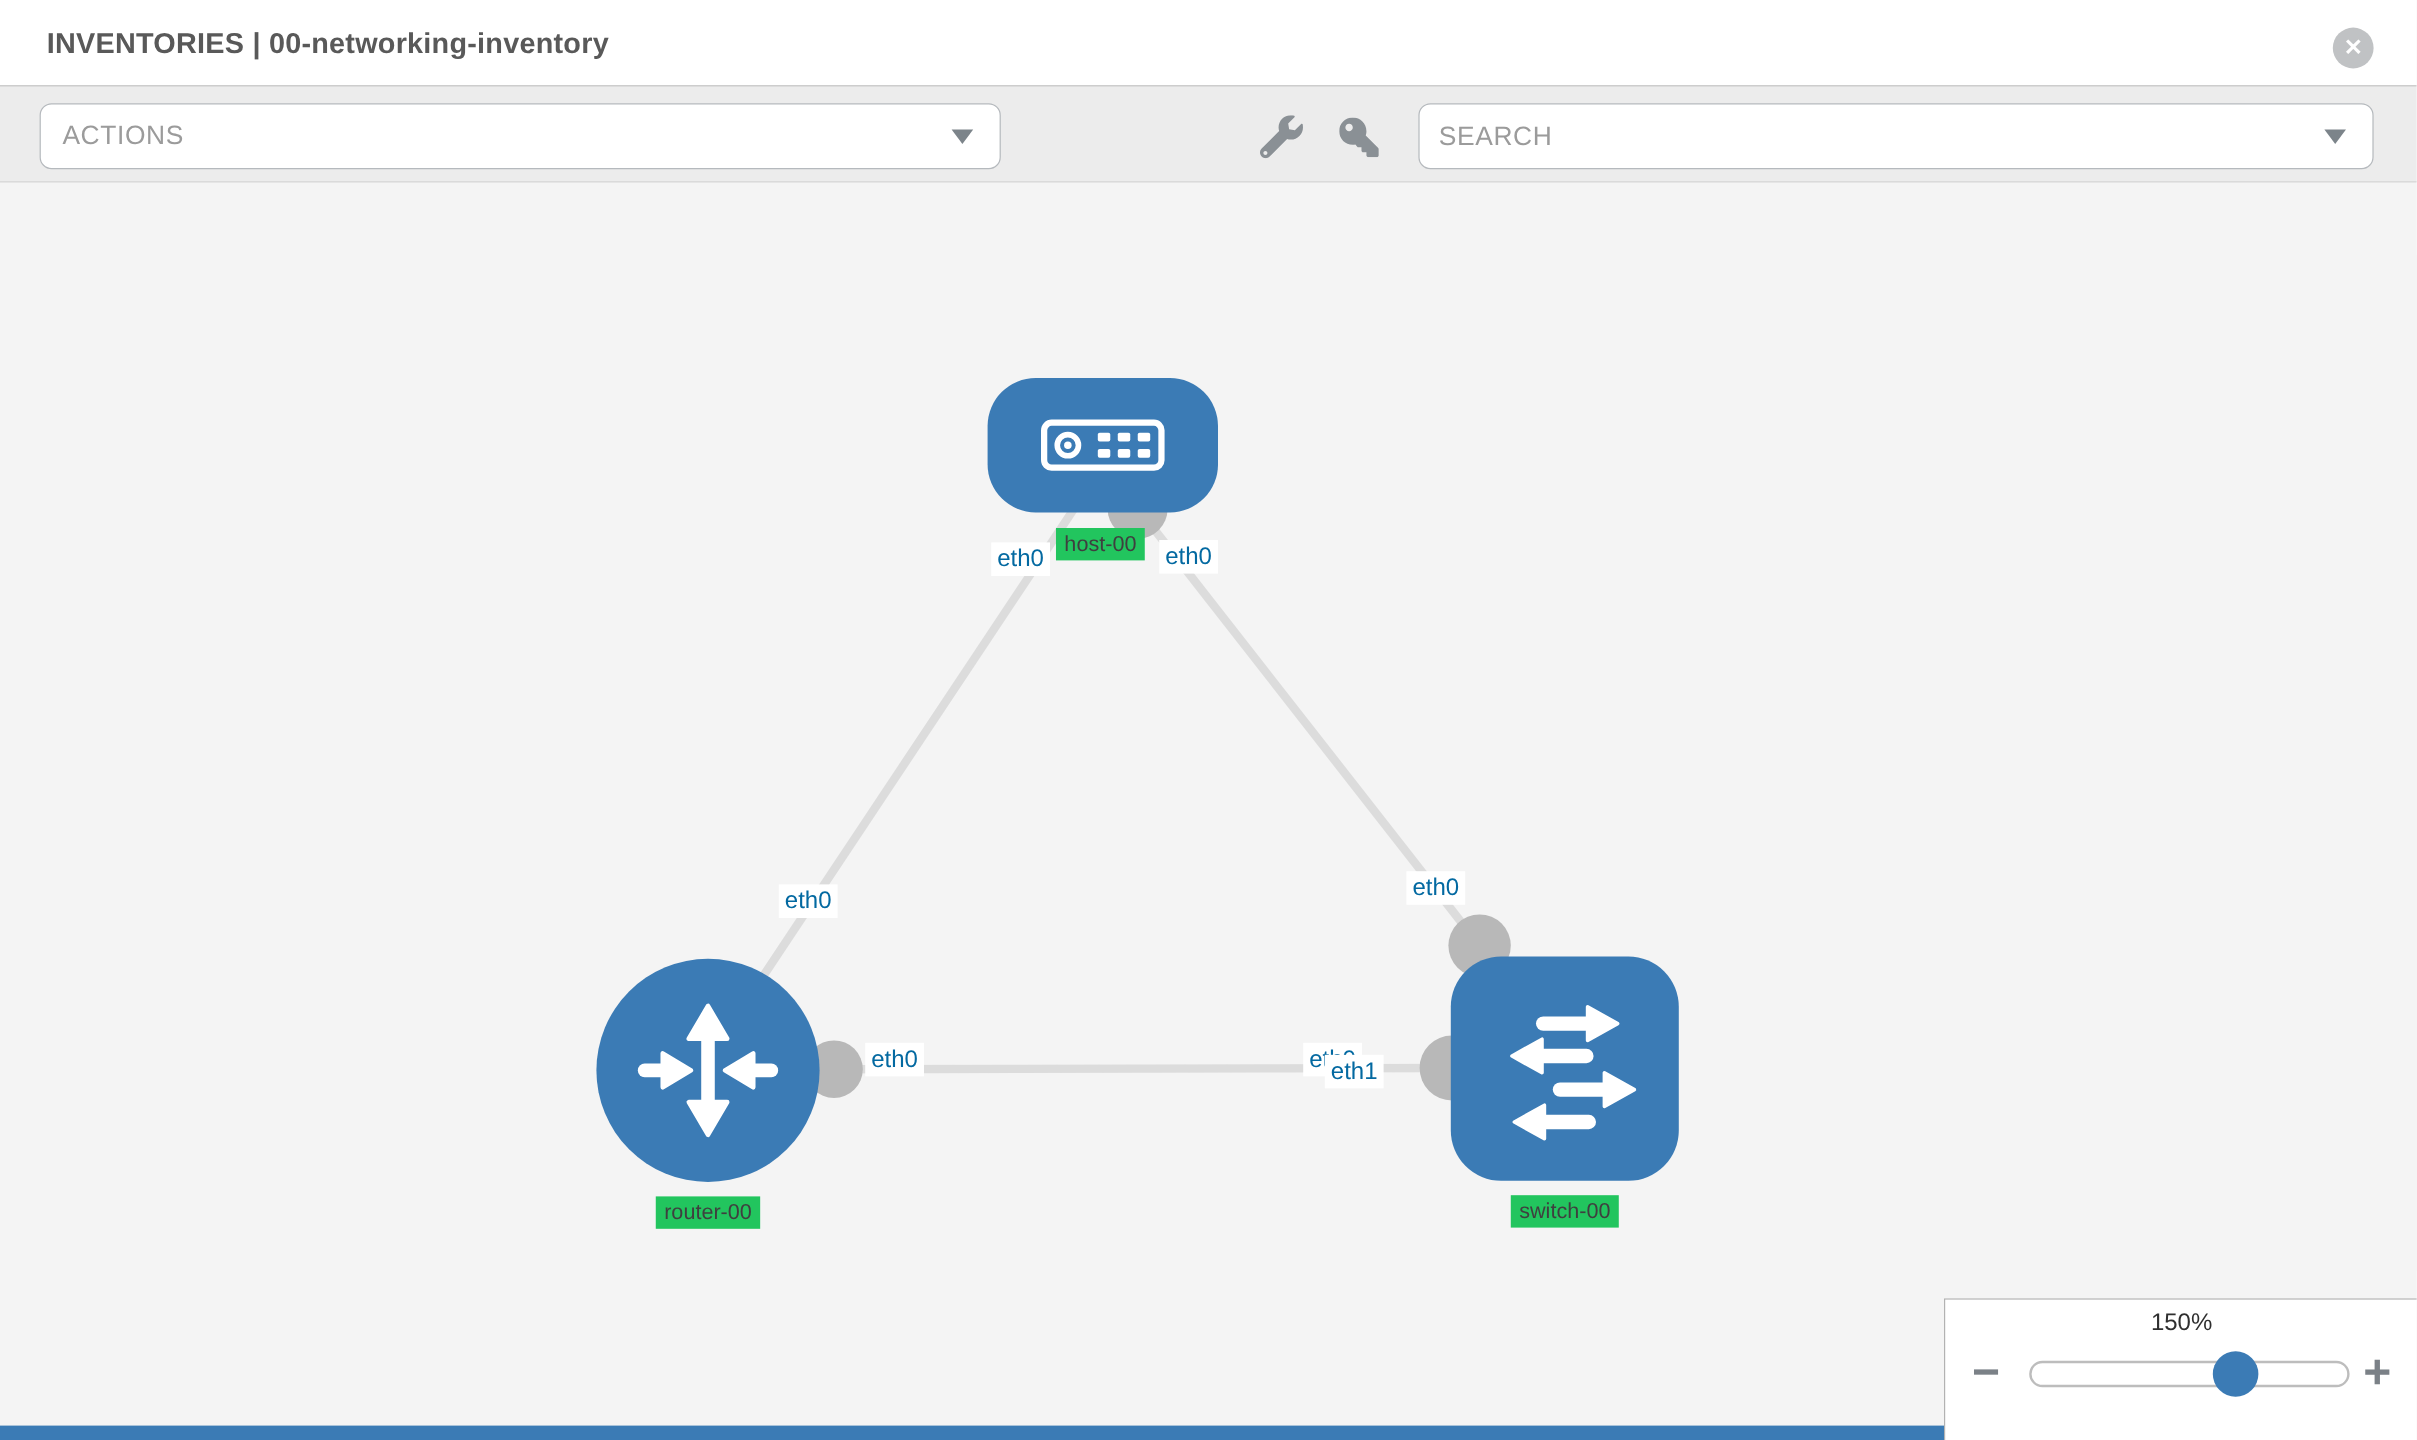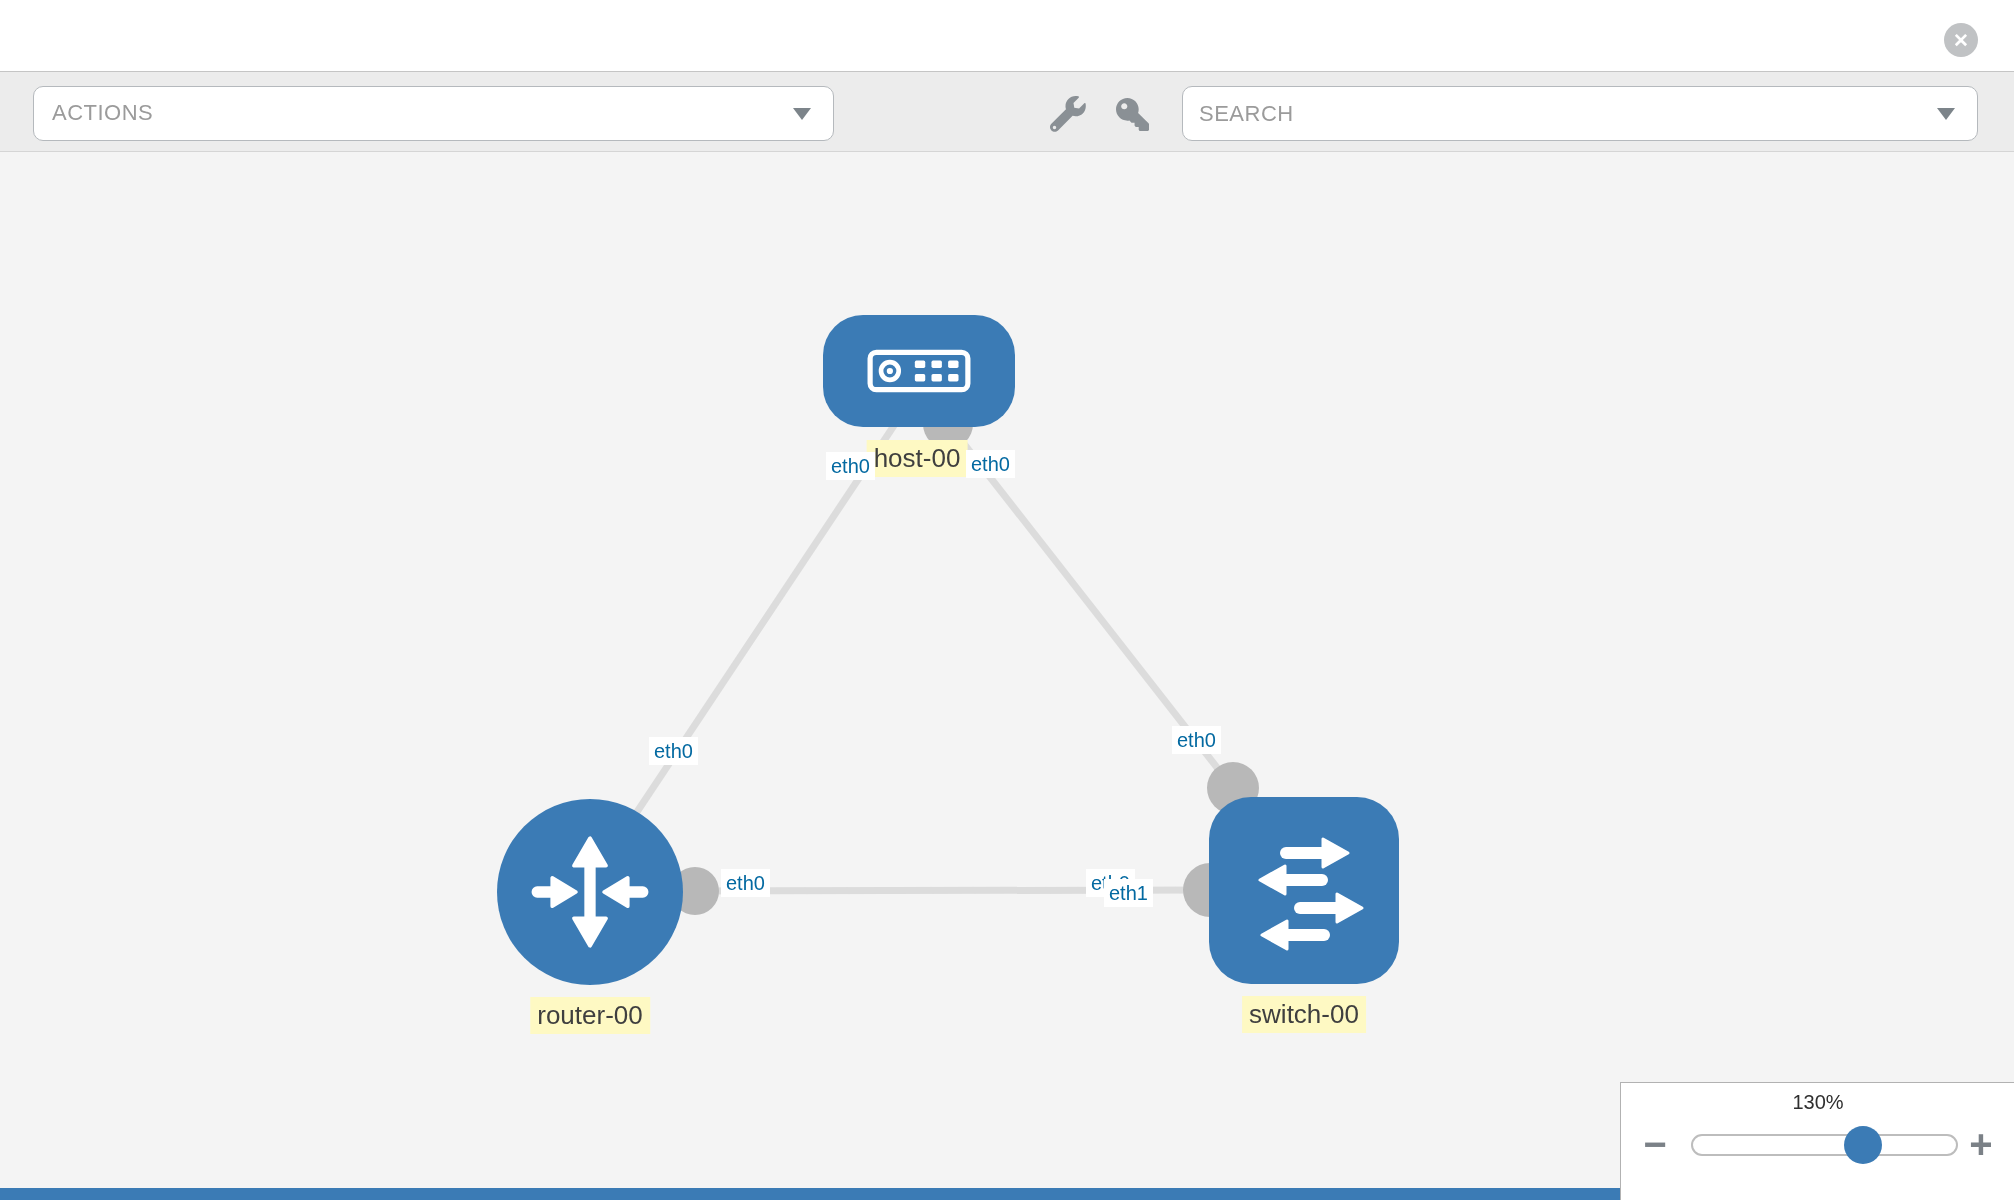--- a/index.html
+++ b/index.html
@@ -33,22 +33,22 @@
   .tool-btn.wrench{left:1048px;}
   .tool-btn.key{left:1112px;}
   
   .canvas-bg{position:absolute;left:0;top:153px;width:2014px;height:1047px;background:#f4f4f4;cursor:grab;}
   svg.links{position:absolute;left:0;top:0;width:2014px;height:1200px;pointer-events:none;}
   .connector{position:absolute;border-radius:50%;background:#b8b8b8;}
   .node{position:absolute;background:#3b7bb5;display:flex;align-items:center;justify-content:center;}
   .node.host{left:823px;top:315px;width:192px;height:112px;border-radius:40px;}
   .node.router{left:497px;top:799px;width:186px;height:186px;border-radius:50%;}
   .node.switch{left:1209px;top:797px;width:190px;height:187px;border-radius:42px;}
-  .node-label{position:absolute;transform:translateX(-50%);background:#fef9c3;color:#3f3f3f;
-    font-size:26px;line-height:1.25;padding:2px 7px;white-space:nowrap;}
+  .node-label{position:absolute;transform:translateX(-50%);background:#22c55e;color:#3f3f3f;
+    font-size:18px;line-height:1.25;padding:2px 7px;white-space:nowrap;}
   .if-label{position:absolute;background:#ffffff;color:#0369a1;font-size:20px;line-height:1.3;
     padding:1px 5px;white-space:nowrap;}
   
   .zoom-panel{position:absolute;left:1620px;top:1082px;width:400px;height:125px;background:#ffffff;
     border:1px solid #b2b2b2;box-sizing:border-box;}
   .zoom-level{position:absolute;left:0;top:8px;width:394px;text-align:center;font-size:20px;color:#2f2f2f;}
   .zoom-minus,.zoom-plus{position:absolute;width:40px;height:40px;top:41px;border:none;background:transparent;
     padding:0;font-family:inherit;font-size:40px;font-weight:bold;color:#7b8187;line-height:40px;text-align:center;cursor:pointer;}
   .zoom-minus{left:14px;}
   .zoom-plus{left:340px;}
@@ -58,20 +58,21 @@
     background:#3b7bb5;cursor:pointer;}
   
   .bottom-bar{position:absolute;left:0;top:1188px;width:1621px;height:12px;background:#3b7bb5;}
 </style>
 </head>
 <body>
 
 <div class="app">
 
   <div class="titlebar">
+    <h1 class="page-title">INVENTORIES | 00-networking-inventory</h1>
     <button class="close-btn">
       <span class="close-x">✕</span>
     </button>
   </div>
 
   <div class="toolbar"></div>
 
   <div class="select actions">
     <span class="sel-label">ACTIONS</span>
     <span class="caret"></span>
@@ -162,20 +163,20 @@
   <div class="if-label" style="left:966px;top:450px;">eth0</div>
   <div class="if-label" style="left:649px;top:737px;">eth0</div>
   <div class="if-label" style="left:1172px;top:726px;">eth0</div>
   <div class="if-label" style="left:721px;top:869px;">eth0</div>
   <div class="if-label" style="left:1086px;top:869px;z-index:4;">eth0</div>
   <div class="if-label" style="left:1104px;top:879px;z-index:5;">eth1</div>
 
   <div class="bottom-bar"></div>
 
   <div class="zoom-panel">
-    <div class="zoom-level">130%</div>
+    <div class="zoom-level">150%</div>
     <button class="zoom-minus">−</button>
     <div class="zoom-track"></div>
     <div class="zoom-knob"></div>
     <button class="zoom-plus">+</button>
   </div>
 
 </div>
 
 </body></html>

